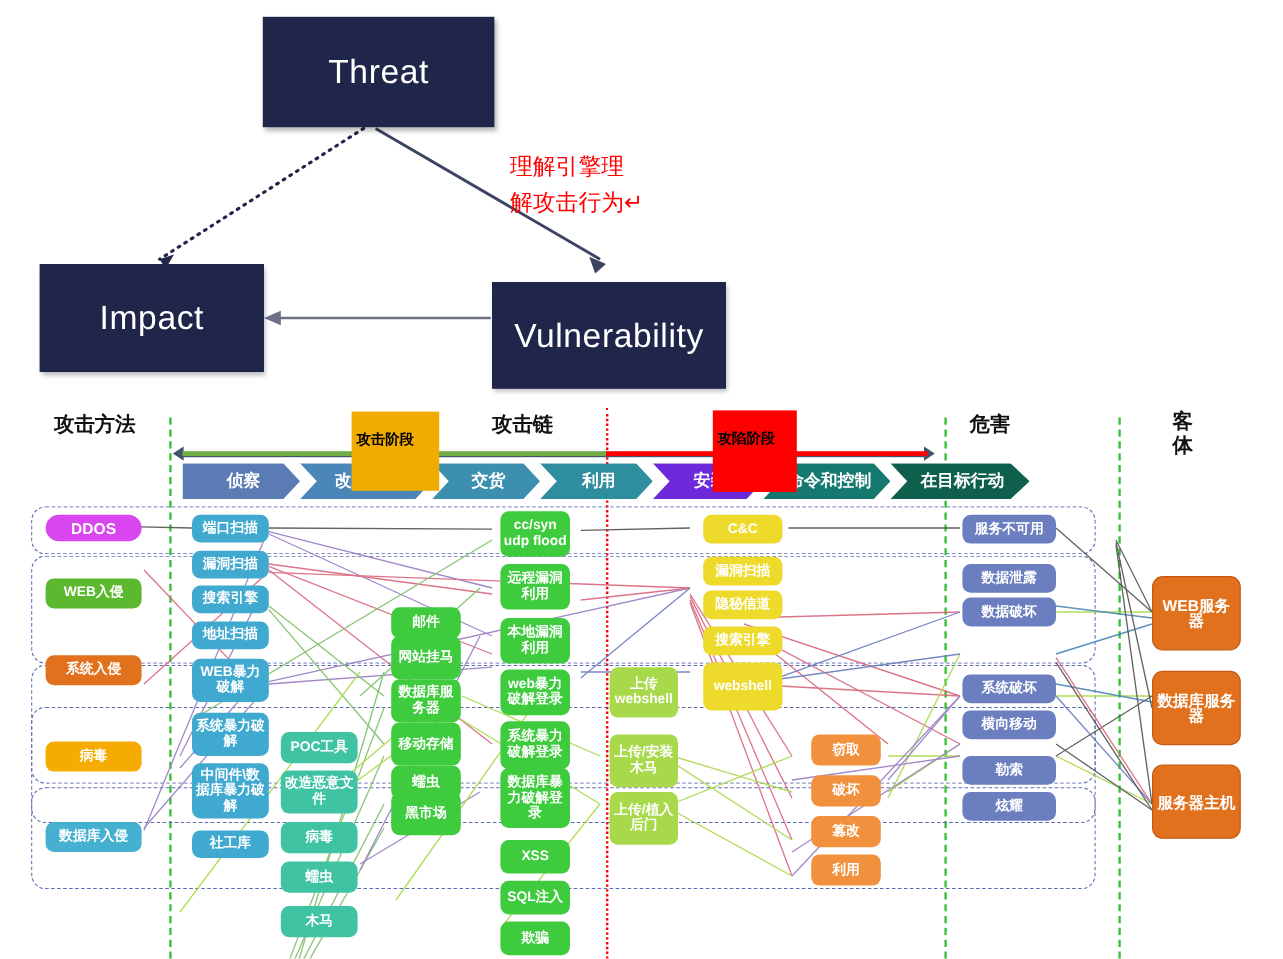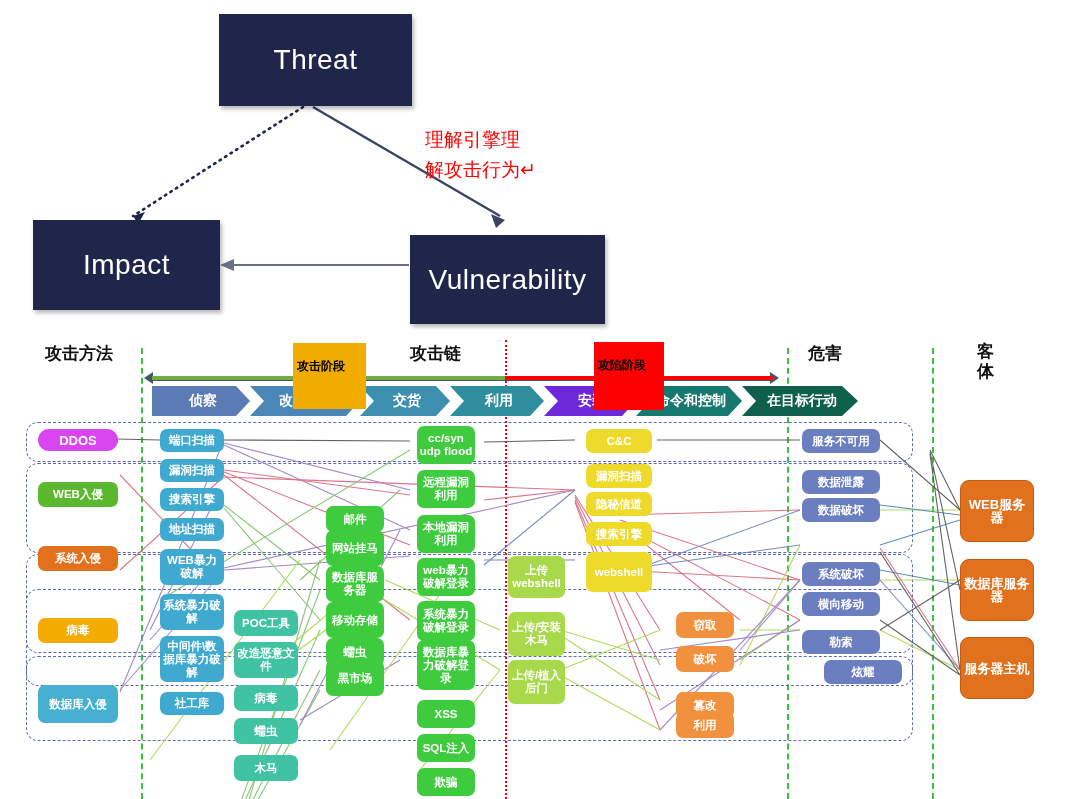--- a/index.html
+++ b/index.html
@@ -259,21 +259,21 @@
       <path d="M150,430 L300,230" stroke="#a8d94a"></path>
       <path d="M420,440 L500,340" stroke="#a8d94a"></path>
       <path d="M330,420 L450,250" stroke="#a8d94a"></path>
     </g>
   </svg>
 
   <div class="node n-black" style="left:38px;top:99px;width:80px;height:22px;">DDOS</div>
   <div class="node n-green" style="left:38px;top:152px;width:80px;height:25px;">WEB入侵</div>
   <div class="node n-orangedk" style="left:38px;top:216px;width:80px;height:25px;">系统入侵</div>
   <div class="node n-amber" style="left:38px;top:288px;width:80px;height:25px;">病毒</div>
-  <div class="node n-cyan" style="left:38px;top:355px;width:80px;height:38px;">数据库入侵</div>
+  <div class="node n-cyan" style="left:38px;top:355px;width:80px;height:25px;">数据库入侵</div>
 
   <div class="node n-blue" style="left:160px;top:99px;width:64px;height:23px;">端口扫描</div>
   <div class="node n-blue" style="left:160px;top:129px;width:64px;height:23px;">漏洞扫描</div>
   <div class="node n-blue" style="left:160px;top:158px;width:64px;height:23px;">搜索引擎</div>
   <div class="node n-blue" style="left:160px;top:188px;width:64px;height:23px;">地址扫描</div>
   <div class="node n-blue" style="left:160px;top:219px;width:64px;height:36px;">WEB暴力破解</div>
   <div class="node n-blue" style="left:160px;top:264px;width:64px;height:36px;">系统暴力破解</div>
   <div class="node n-blue" style="left:160px;top:306px;width:64px;height:46px;">中间件\数据库暴力破解</div>
   <div class="node n-blue" style="left:160px;top:362px;width:64px;height:23px;">社工库</div>
 
@@ -305,28 +305,28 @@
   <div class="node n-lgreen" style="left:508px;top:330px;width:57px;height:44px;">上传/植入后门</div>
 
   <div class="node n-yellow" style="left:586px;top:99px;width:66px;height:24px;">C&amp;C</div>
   <div class="node n-yellow" style="left:586px;top:134px;width:66px;height:24px;">漏洞扫描</div>
   <div class="node n-yellow" style="left:586px;top:162px;width:66px;height:24px;">隐秘信道</div>
   <div class="node n-yellow" style="left:586px;top:192px;width:66px;height:24px;">搜索引擎</div>
   <div class="node n-yellow" style="left:586px;top:222px;width:66px;height:40px;">webshell</div>
 
   <div class="node n-orange" style="left:676px;top:282px;width:58px;height:26px;">窃取</div>
   <div class="node n-orange" style="left:676px;top:316px;width:58px;height:26px;">破坏</div>
-  <div class="node n-orange" style="left:676px;top:350px;width:58px;height:26px;margin-top:12px;">篡改</div>
+  <div class="node n-orange" style="left:676px;top:350px;width:58px;height:26px;">篡改</div>
   <div class="node n-orange" style="left:676px;top:382px;width:58px;height:26px;">利用</div>
 
   <div class="node n-periwinkle" style="left:802px;top:99px;width:78px;height:24px;">服务不可用</div>
   <div class="node n-periwinkle" style="left:802px;top:140px;width:78px;height:24px;">数据泄露</div>
   <div class="node n-periwinkle" style="left:802px;top:168px;width:78px;height:24px;">数据破坏</div>
   <div class="node n-periwinkle" style="left:802px;top:232px;width:78px;height:24px;">系统破坏</div>
   <div class="node n-periwinkle" style="left:802px;top:262px;width:78px;height:24px;">横向移动</div>
   <div class="node n-periwinkle" style="left:802px;top:300px;width:78px;height:24px;">勒索</div>
-  <div class="node n-periwinkle" style="left:802px;top:330px;width:78px;height:24px;margin-left:22px;">炫耀</div>
+  <div class="node n-periwinkle" style="left:802px;top:330px;width:78px;height:24px;">炫耀</div>
 
   <div class="node n-objorange" style="left:960px;top:150px;width:74px;height:62px;">WEB服务器</div>
   <div class="node n-objorange" style="left:960px;top:229px;width:74px;height:62px;">数据库服务器</div>
   <div class="node n-objorange" style="left:960px;top:307px;width:74px;height:62px;">服务器主机</div>
 
 </div>
 
 </body></html>

